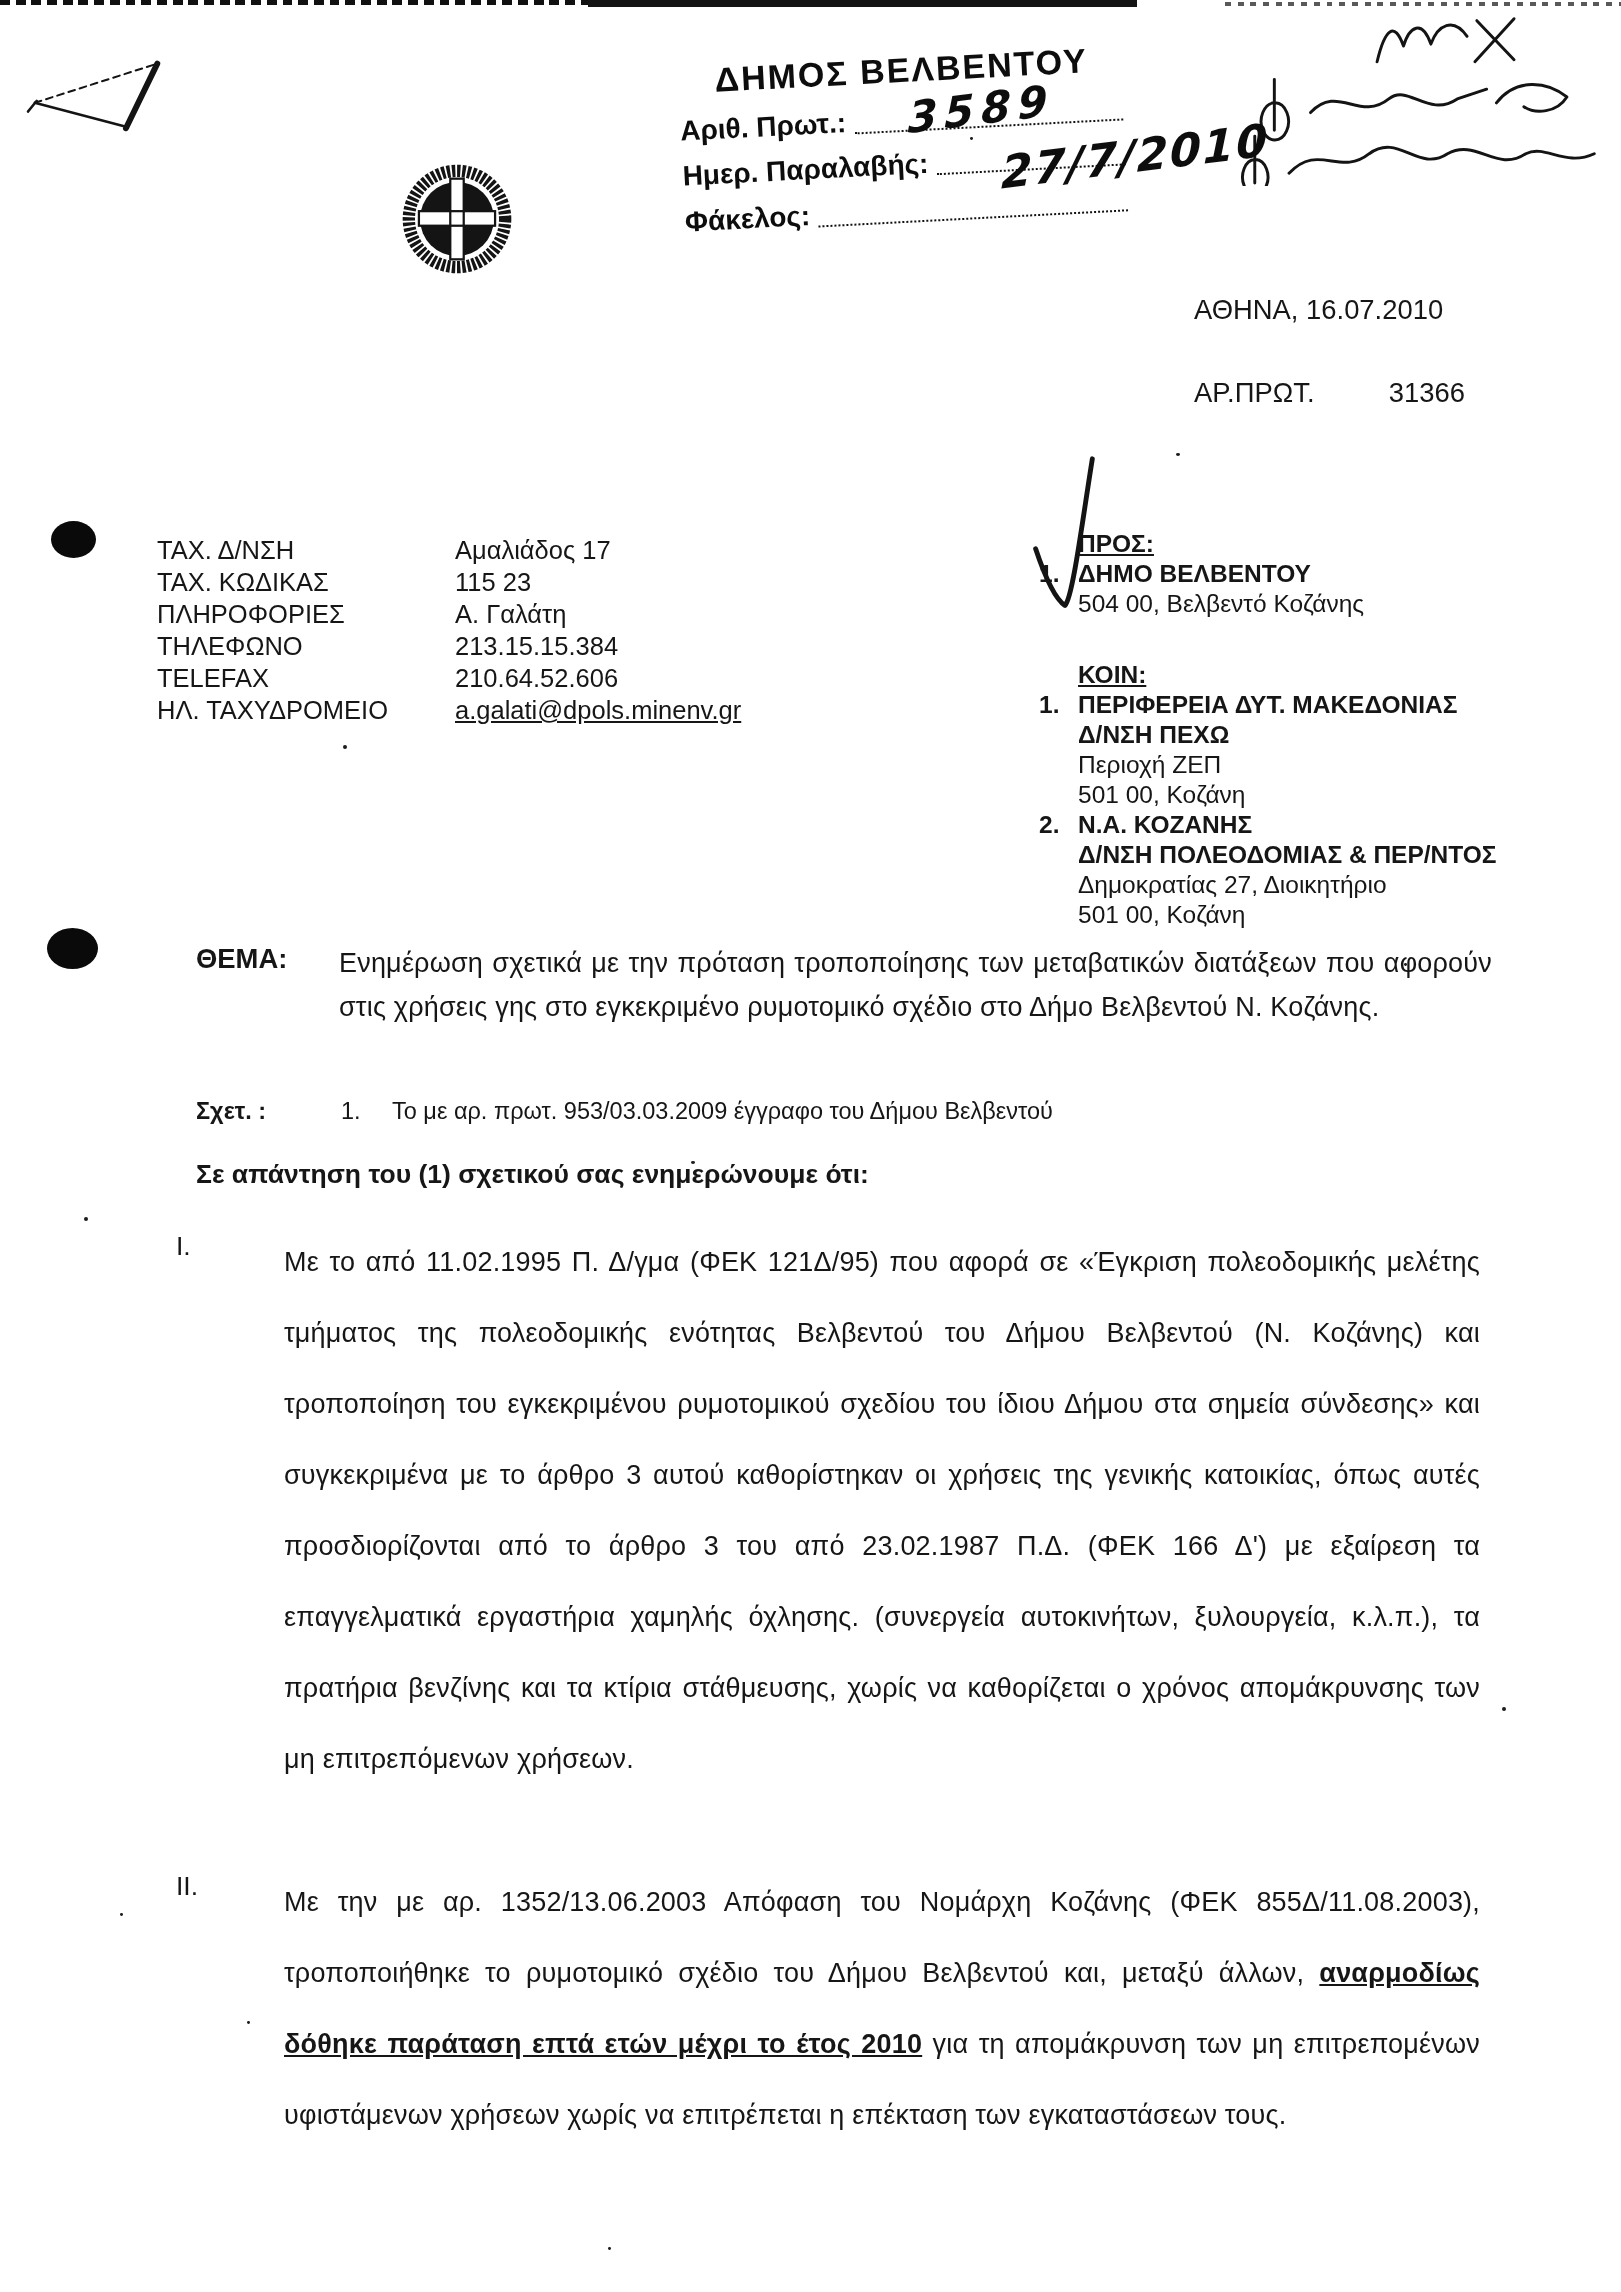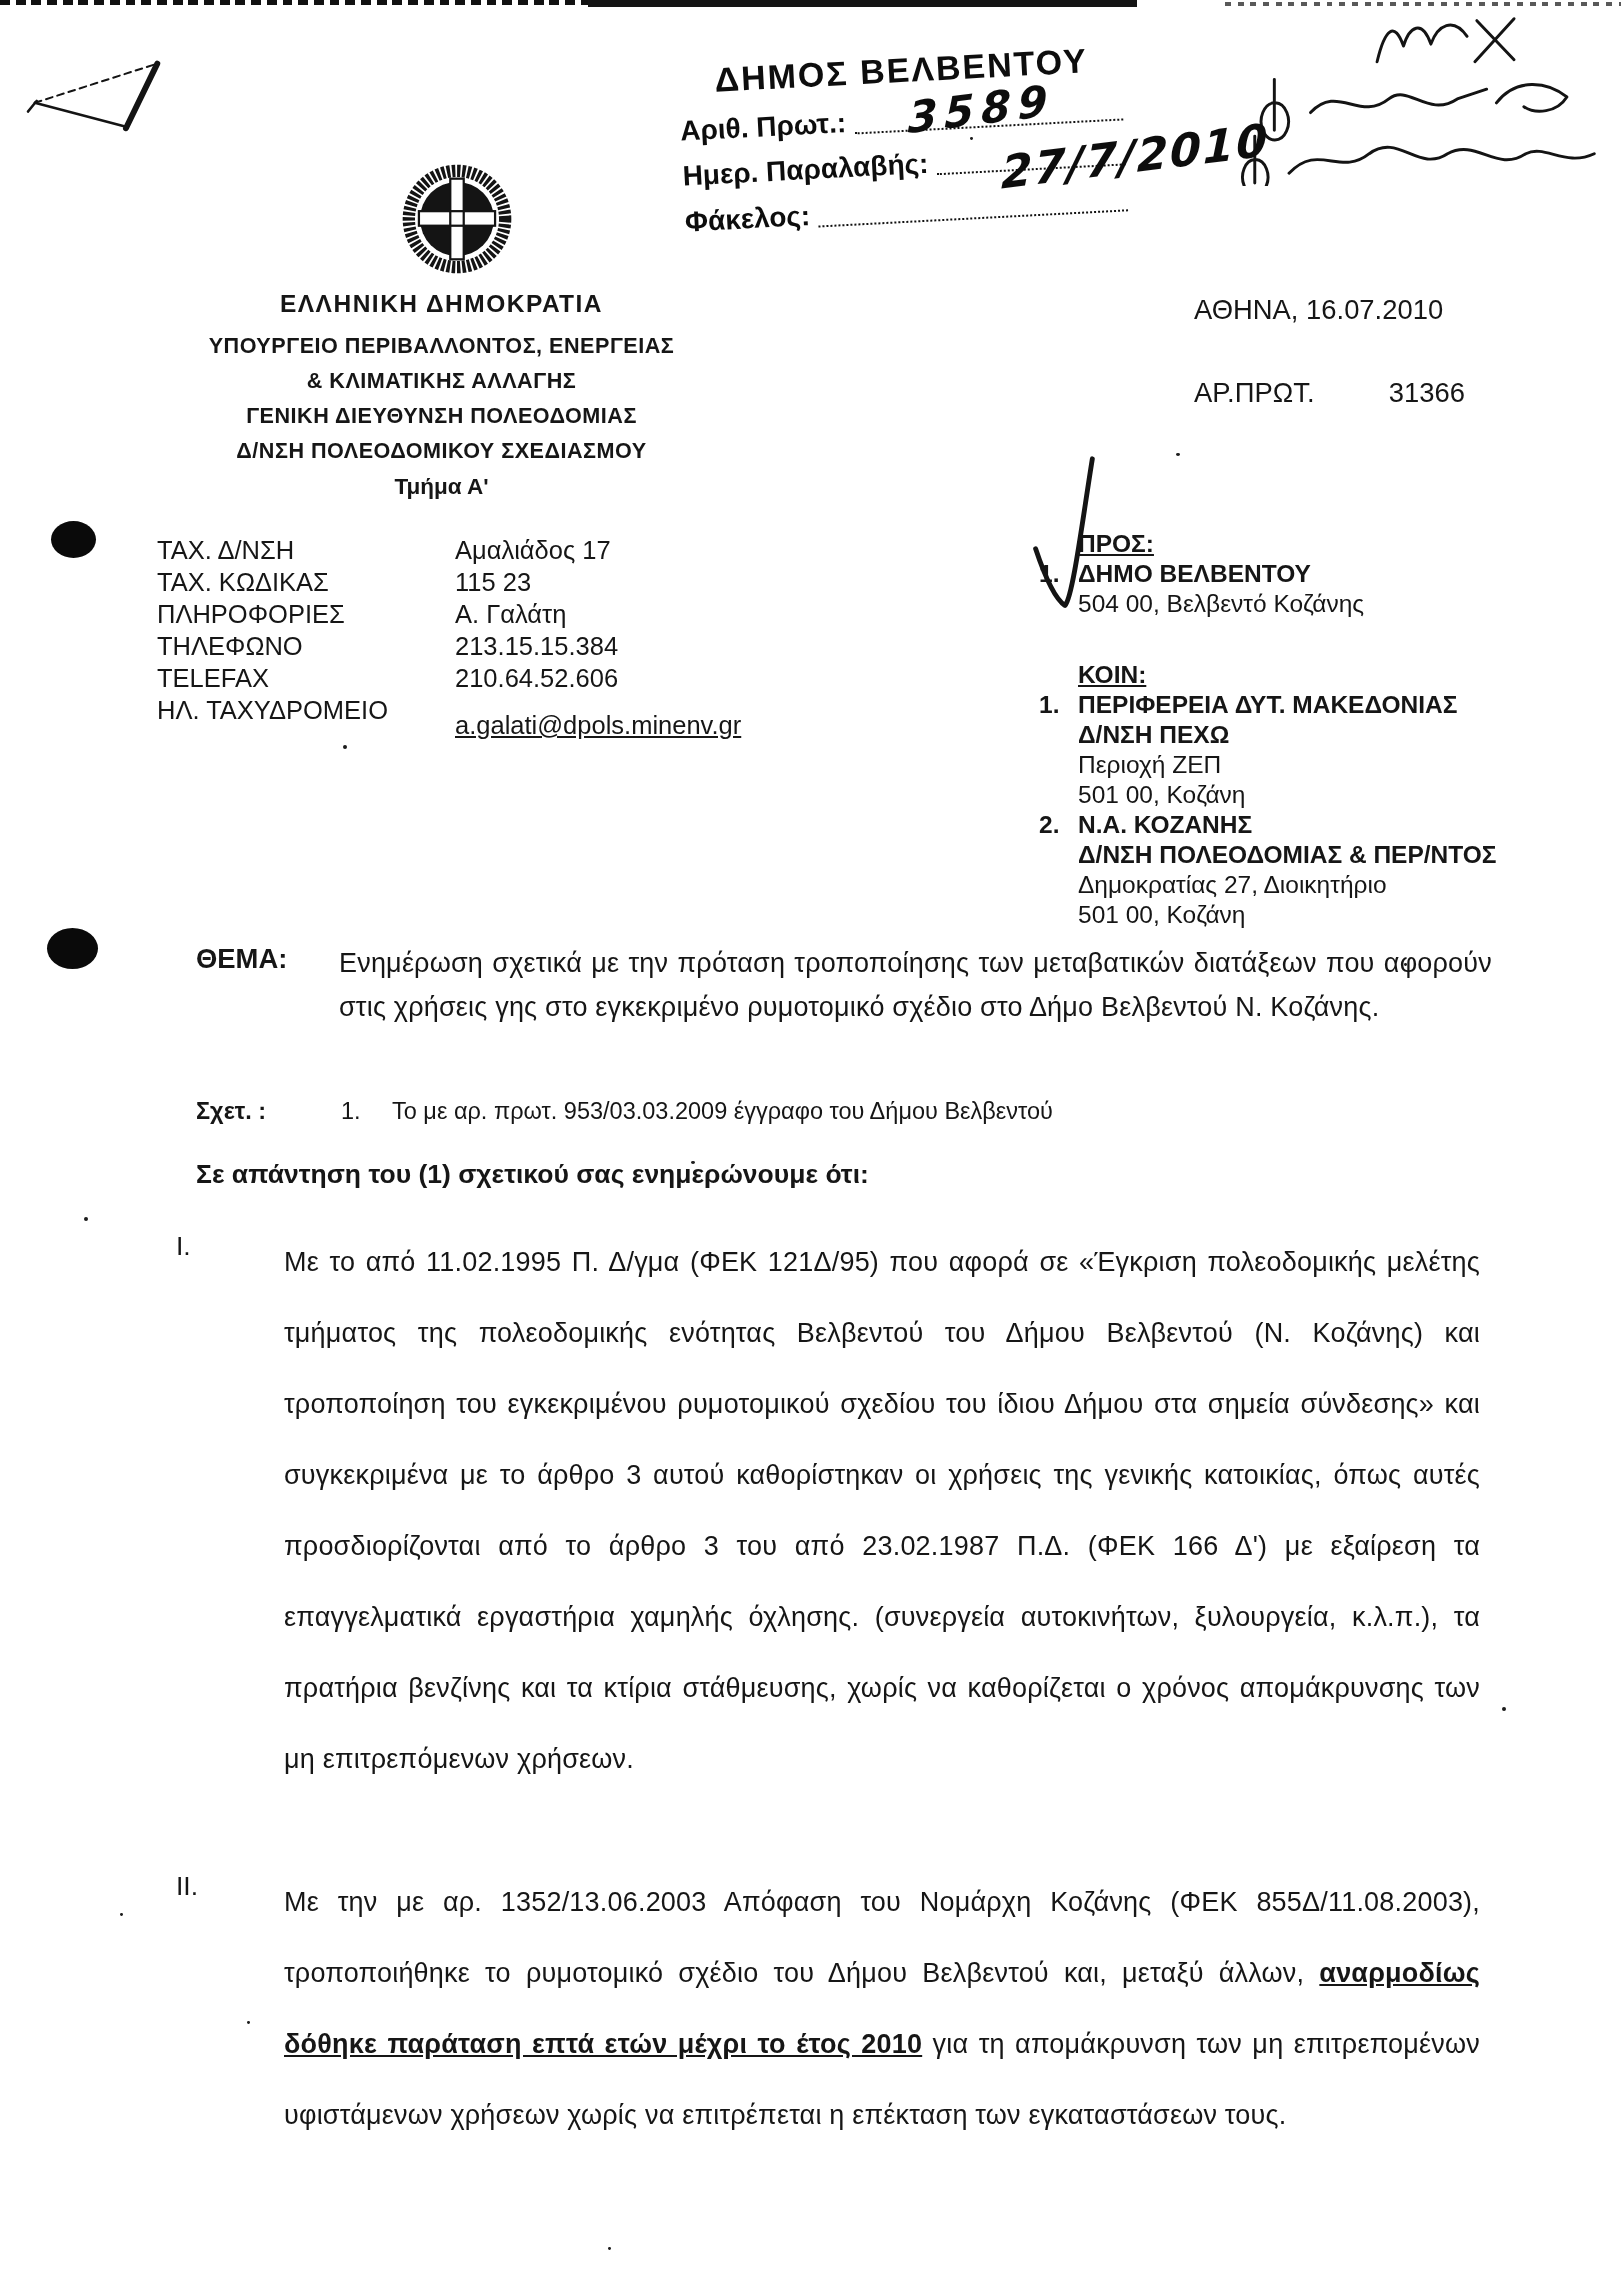--- a/index.html
+++ b/index.html
@@ -39,21 +39,21 @@
   .emblem { left:401px; top:163px; }
 
   
   .dateline { left:1194px; top:294px; width:271px; font-size:27.4px; }
   .dateline-proto { display:flex; justify-content:space-between; margin-top:51px; }
 
   
   .contact { left:157px; top:534px; width:510px; font-size:25.5px; }
   .contact-row { display:flex; line-height:32px;gap:31px; }
   .c-label { width:267px; flex:none; }
-  .email { text-decoration:underline;margin-top:15px; }
+  .email { text-decoration:underline; }
 
   
   .recipients { left:1039px; top:529px; width:568px; font-size:24.5px; line-height:30px; }
   .rec-head { font-weight:bold; text-decoration:underline; margin-left:39px; }
   .rec-item { display:flex; }
   .rec-num { width:39px; flex:none; font-weight:bold; }
   .rec-name { font-weight:bold; }
   .rec-dept { font-weight:bold; }
   .to-gap { height:41px; }
 
@@ -141,28 +141,20 @@
 
   <svg class="abs emblem" width="112" height="112" viewBox="0 0 100 100">
     <circle cx="50" cy="50" r="43" fill="none" stroke="#141414" stroke-width="11" stroke-dasharray="3 1.6"></circle>
     <circle cx="50" cy="50" r="33" fill="#141414"></circle>
     <rect x="44" y="14" width="12" height="72" fill="#ffffff"></rect>
     <rect x="16" y="43" width="68" height="13" fill="#ffffff"></rect>
     <rect x="44" y="14" width="12" height="72" fill="none" stroke="#141414" stroke-width="2"></rect>
     <rect x="16" y="43" width="68" height="13" fill="none" stroke="#141414" stroke-width="2"></rect>
   </svg>
 
-  <div class="abs letterhead">
-    <div class="lh-republic">ΕΛΛΗΝΙΚΗ ΔΗΜΟΚΡΑΤΙΑ</div>
-    <div class="lh-line">ΥΠΟΥΡΓΕΙΟ ΠΕΡΙΒΑΛΛΟΝΤΟΣ, ΕΝΕΡΓΕΙΑΣ</div>
-    <div class="lh-line">&amp; ΚΛΙΜΑΤΙΚΗΣ ΑΛΛΑΓΗΣ</div>
-    <div class="lh-line">ΓΕΝΙΚΗ ΔΙΕΥΘΥΝΣΗ ΠΟΛΕΟΔΟΜΙΑΣ</div>
-    <div class="lh-line">Δ/ΝΣΗ ΠΟΛΕΟΔΟΜΙΚΟΥ ΣΧΕΔΙΑΣΜΟΥ</div>
-    <div class="lh-dept">Τμήμα Α'</div>
-  </div>
 
   <div class="abs dateline">
     <div>ΑΘΗΝΑ, 16.07.2010</div>
     <div class="dateline-proto">
       <span>ΑΡ.ΠΡΩΤ.</span>
       <span>31366</span>
     </div>
   </div>
 
   <div class="abs contact">

